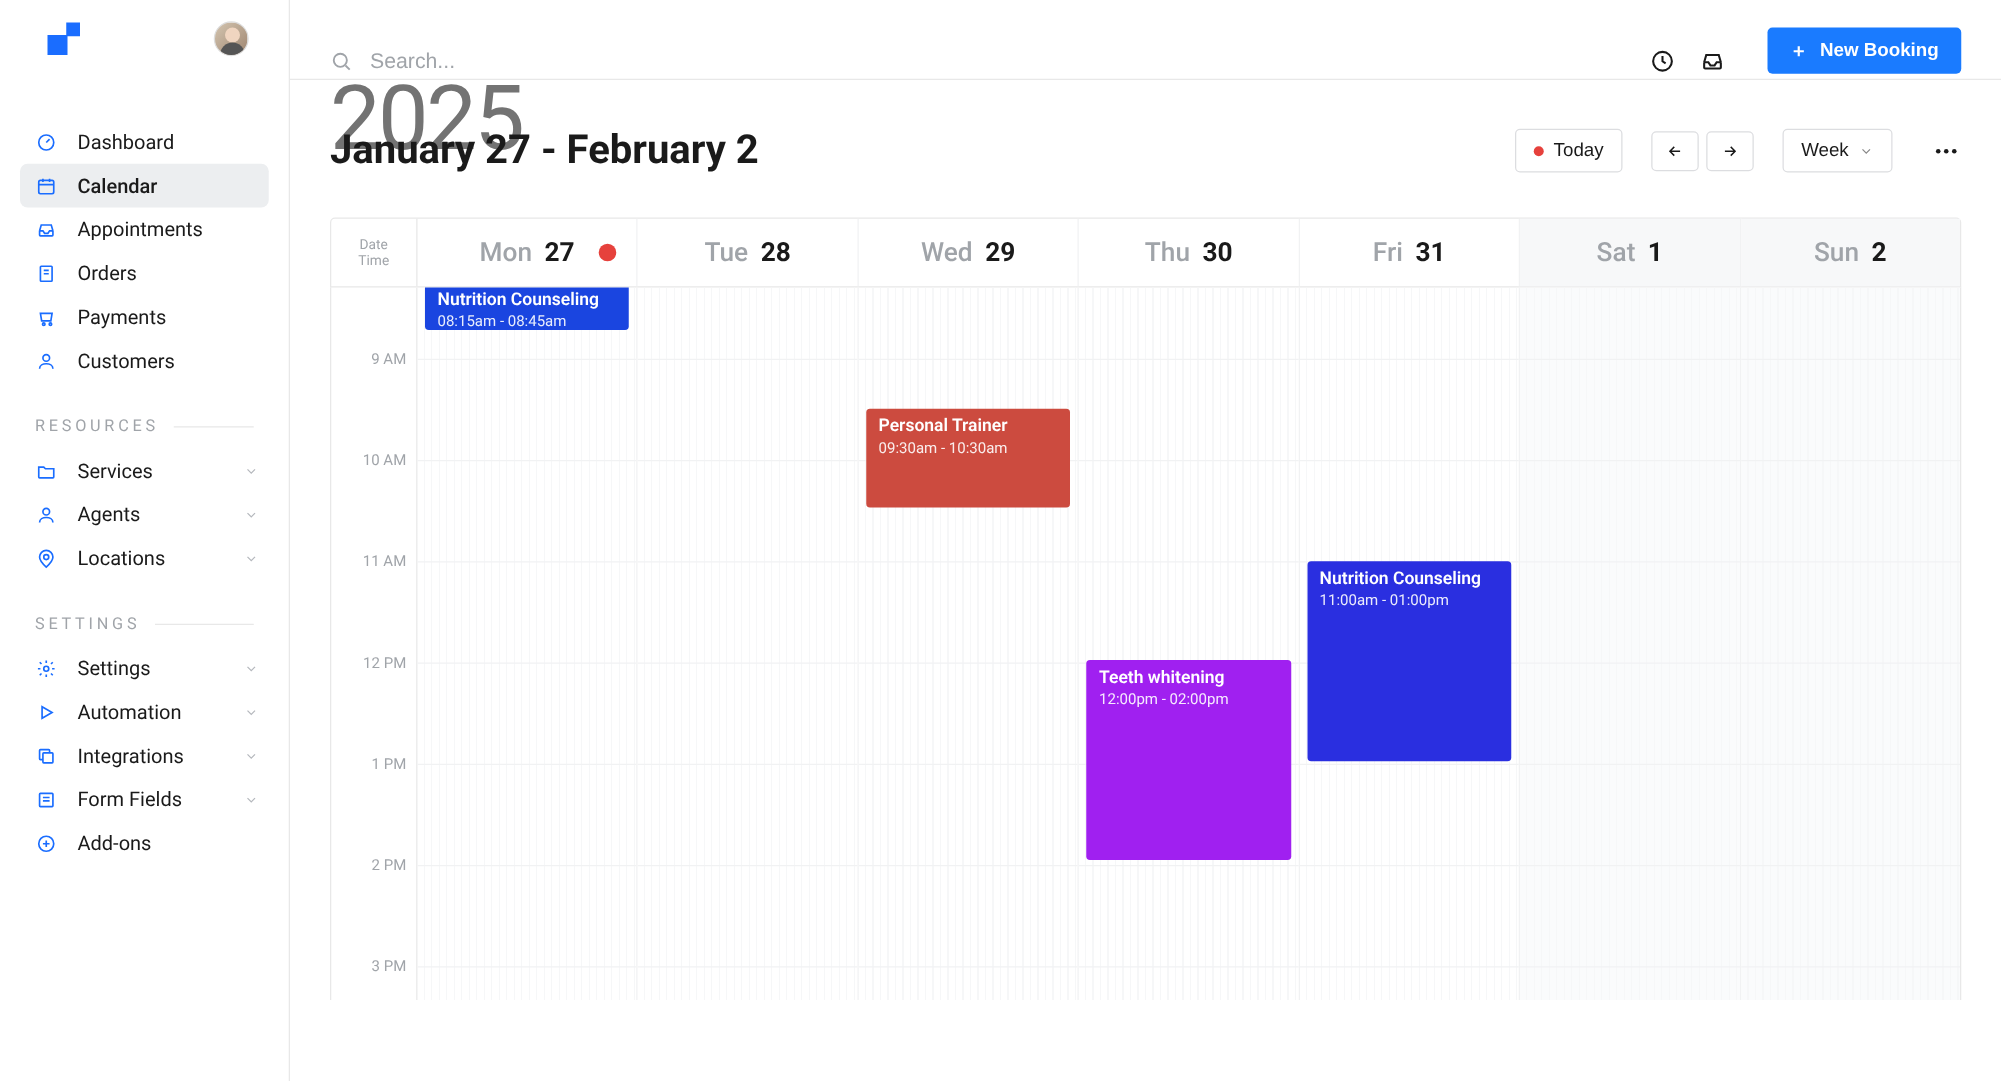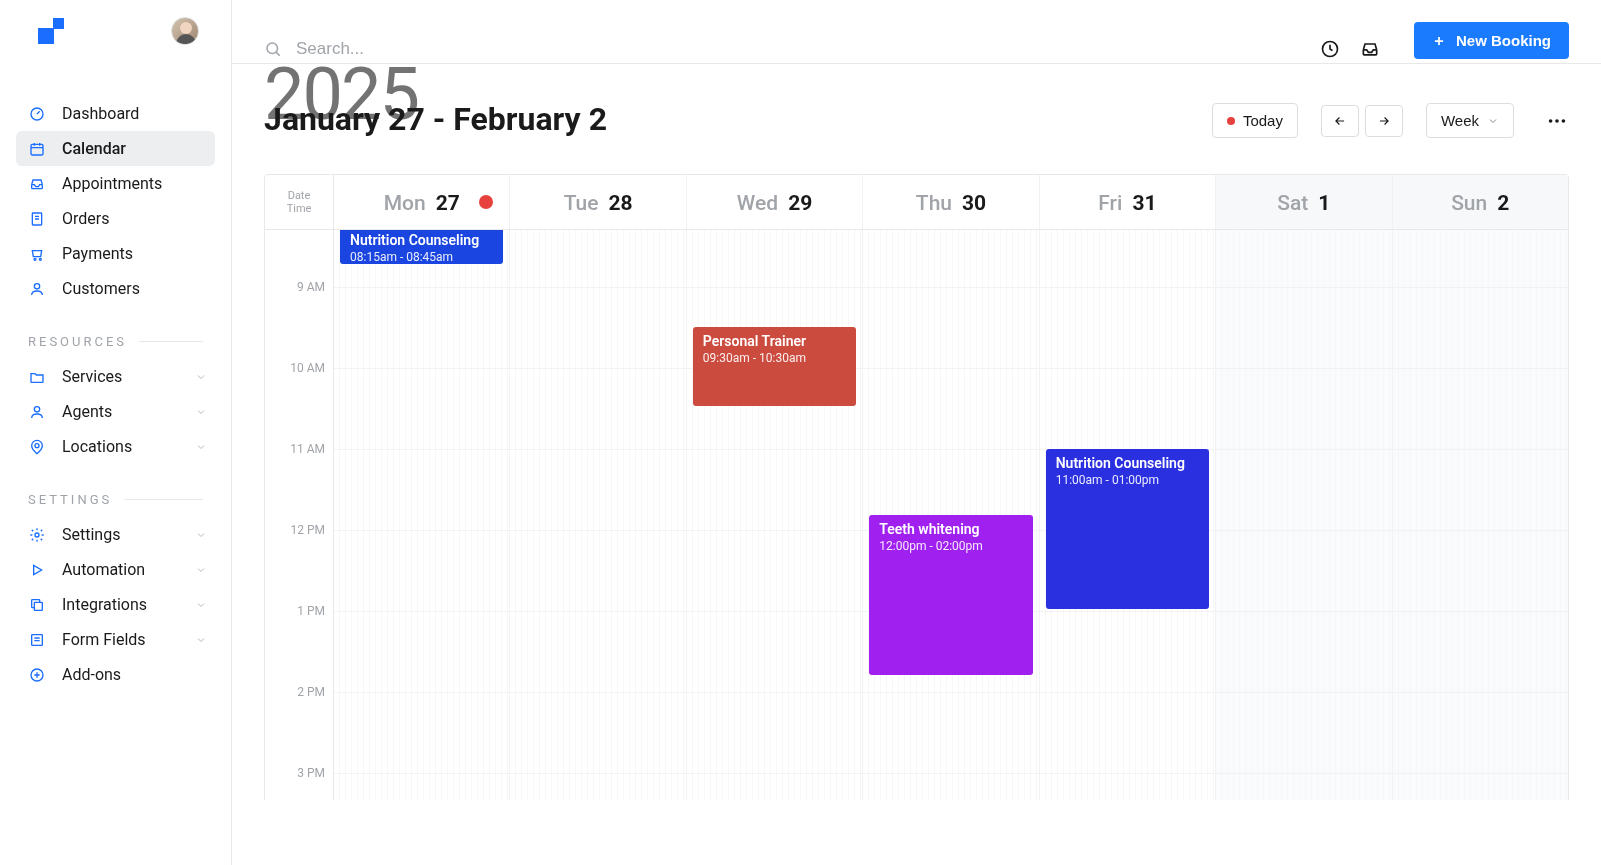--- a/index.html
+++ b/index.html
@@ -412,21 +412,21 @@
           </div>
           <div class="day-col">
             <div class="slot-stripes"></div>
             <div class="hour-line" style="top: 56.7px;"></div>
             <div class="hour-line" style="top: 137.7px;"></div>
             <div class="hour-line" style="top: 218.7px;"></div>
             <div class="hour-line" style="top: 299.7px;"></div>
             <div class="hour-line" style="top: 380.7px;"></div>
             <div class="hour-line" style="top: 461.7px;"></div>
             <div class="hour-line" style="top: 542.7px;"></div>
-            <div class="event" style="top: 285px; height: 160px; background: rgb(160, 32, 240);">
+            <div class="event" style="top: 298px; height: 160px; background: rgb(160, 32, 240);">
               <div class="ev-title">Teeth whitening</div>
               <div class="ev-time">12:00pm - 02:00pm</div>
             </div>
           </div>
           <div class="day-col">
             <div class="slot-stripes"></div>
             <div class="hour-line" style="top: 56.7px;"></div>
             <div class="hour-line" style="top: 137.7px;"></div>
             <div class="hour-line" style="top: 218.7px;"></div>
             <div class="hour-line" style="top: 299.7px;"></div>

